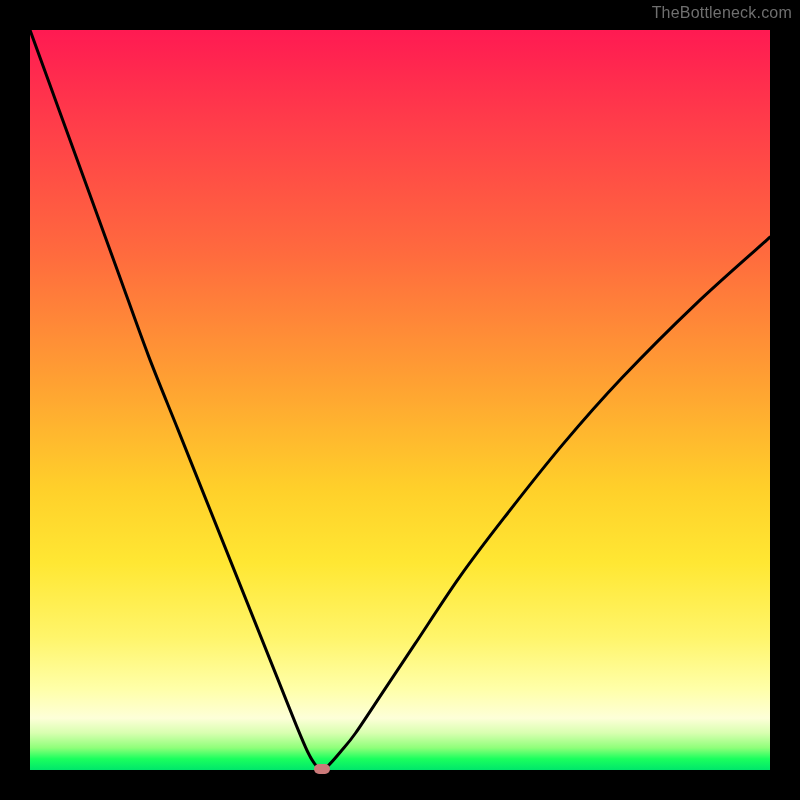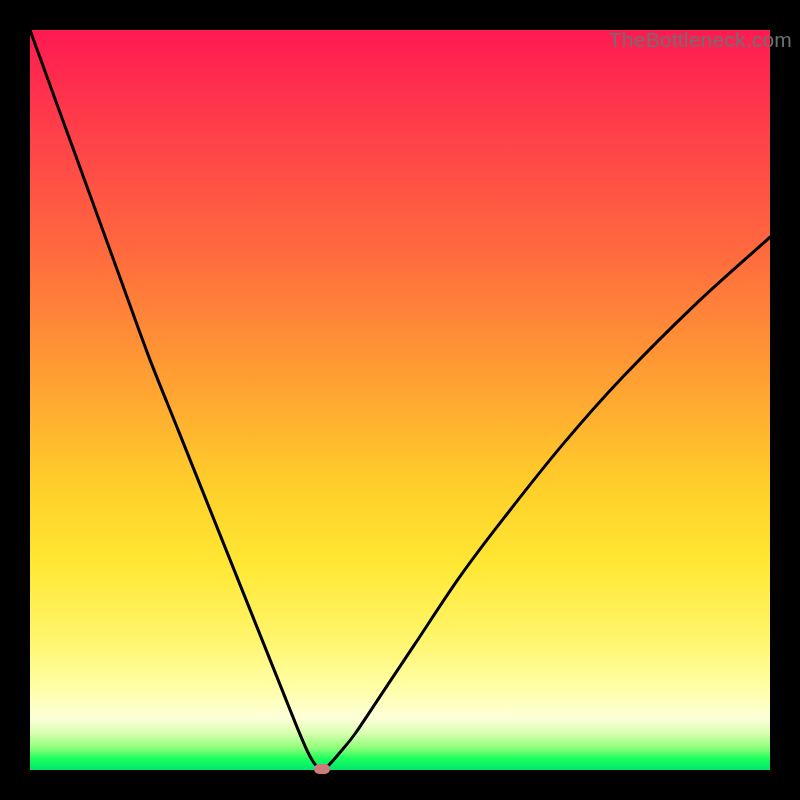--- a/index.html
+++ b/index.html
@@ -55,24 +55,23 @@
     width: 16px;
     height: 10px;
     border-radius: 5px;
     background: #cc7a7a;
   }
   .attribution {
     position: absolute;
     top: 4px;
     right: 8px;
     color: #6f6f6f;
-    font-size: 21px;
+    font-size: 16px;
     font-weight: 500;
     letter-spacing: 0.2px;
-    margin-top: 24px;
   }
 </style>
 </head>
 <body>
 
 <div class="frame">
 
   <div class="plot-area">
 
     <svg class="curve" viewBox="0 0 740 740" preserveAspectRatio="none">

